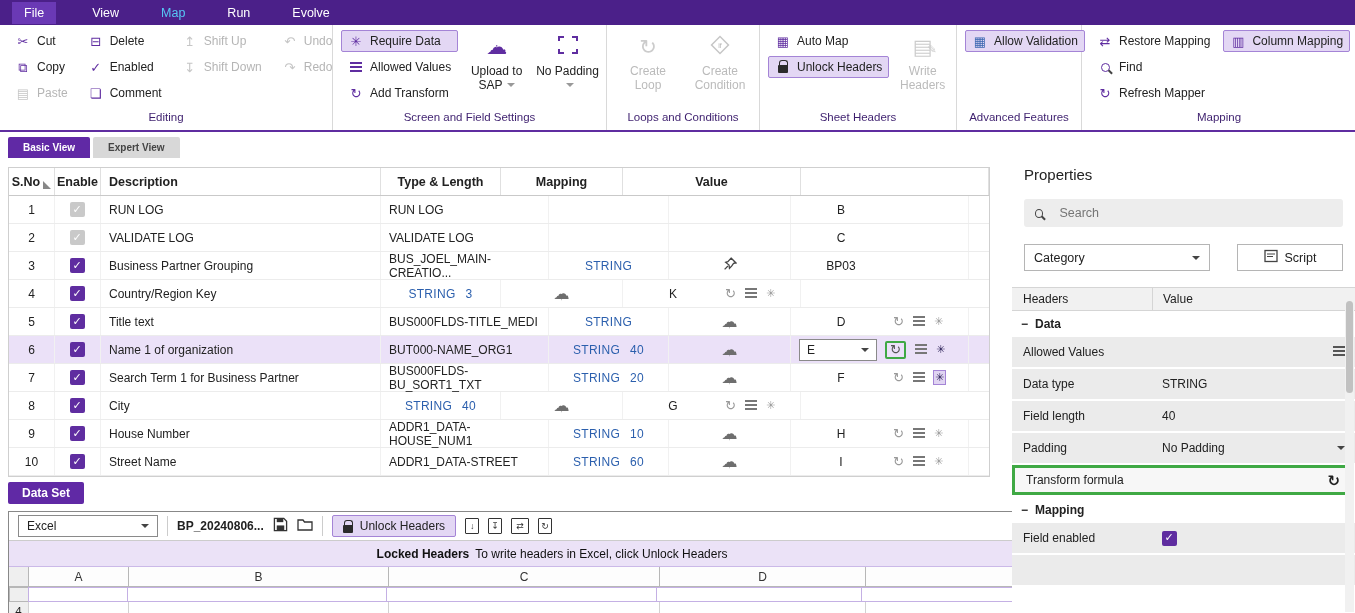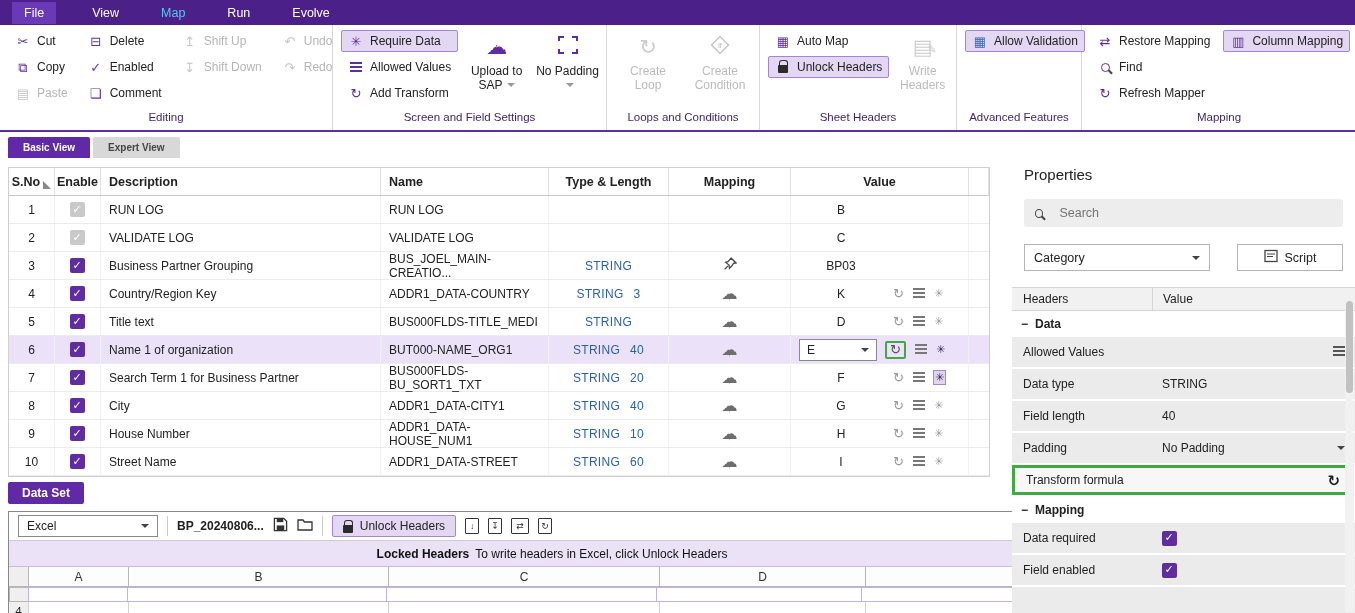--- a/index.html
+++ b/index.html
@@ -324,21 +324,20 @@
   </div>
 
   <div class="ftable">
     <div class="thead">
       <div class="c c-sno">
           <span>S.No</span>
           <span class="sorttri"></span>
         </div>
       <div class="c c-en">Enable</div>
       <div class="c c-desc">Description</div>
-      <div class="c c-name">Name</div>
       <div class="c c-type">Type &amp; Length</div>
       <div class="c c-mapp">Mapping</div>
       <div class="c c-val" style="justify-content:center">Value</div>
       <div class="c c-fill"></div>
     </div>
 
     <div class="trow">
       <div class="c c-sno">1</div>
       <div class="c c-en">
           <span class="chk dis"></span>
@@ -389,21 +388,20 @@
         </div>
       <div class="c c-fill"></div>
     </div>
 
     <div class="trow">
       <div class="c c-sno">4</div>
       <div class="c c-en">
           <span class="chk"></span>
         </div>
       <div class="c c-desc">Country/Region Key</div>
-      <div class="c c-name">ADDR1_DATA-COUNTRY</div>
       <div class="c c-type">
           <span class="typetxt">STRING</span>
           <span class="typetxt">3</span>
         </div>
       <div class="c c-mapp">
           <span class="mapcloud cloudup">☁<span class="arr">↑</span></span>
         </div>
       <div class="c c-val">
           <span class="vtext">K</span>
         <span class="vicons">
@@ -492,21 +490,20 @@
         </div>
       <div class="c c-fill"></div>
     </div>
 
     <div class="trow">
       <div class="c c-sno">8</div>
       <div class="c c-en">
           <span class="chk"></span>
         </div>
       <div class="c c-desc">City</div>
-      <div class="c c-name">ADDR1_DATA-CITY1</div>
       <div class="c c-type">
           <span class="typetxt">STRING</span>
           <span class="typetxt">40</span>
         </div>
       <div class="c c-mapp">
           <span class="mapcloud cloudup">☁<span class="arr">↑</span></span>
         </div>
       <div class="c c-val">
           <span class="vtext">G</span>
         <span class="vicons">
@@ -695,26 +692,20 @@
         <div class="pr-name">Transform formula</div>
         <div class="pr-val">
             <span class="right tfico">↻</span>
           </div>
       </div>
       <div class="p-section">
           <span>−</span>
           <span>Mapping</span>
         </div>
       <div class="p-row">
-        <div class="pr-name">Data required</div>
-        <div class="pr-val">
-            <span class="chk"></span>
-          </div>
-      </div>
-      <div class="p-row">
         <div class="pr-name">Field enabled</div>
         <div class="pr-val">
             <span class="chk"></span>
           </div>
       </div>
       <div class="p-row">
         <div class="pr-name"></div>
         <div class="pr-val"></div>
       </div>
     </div>

